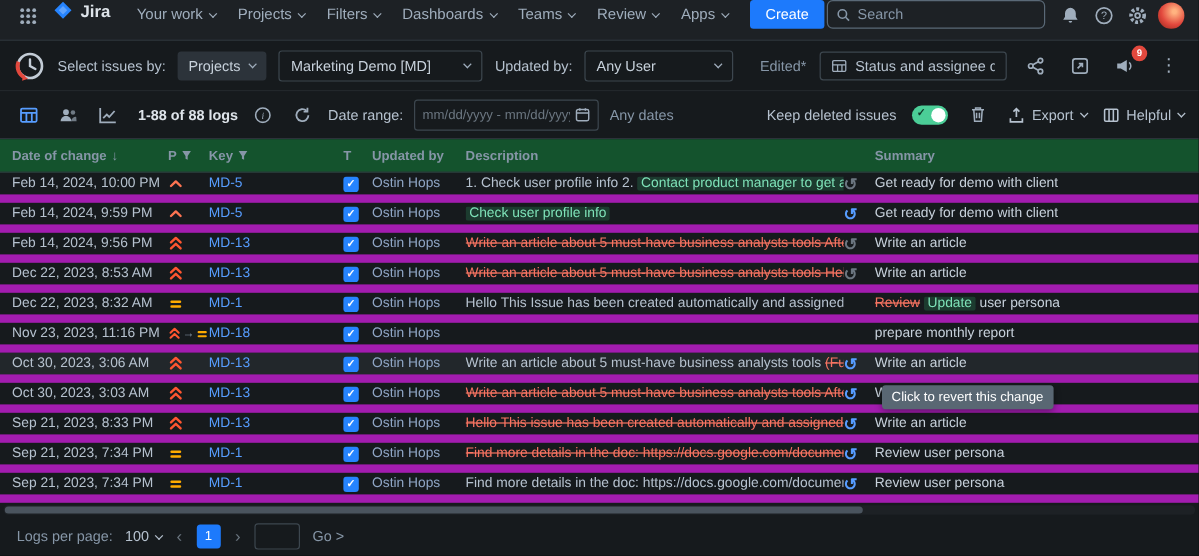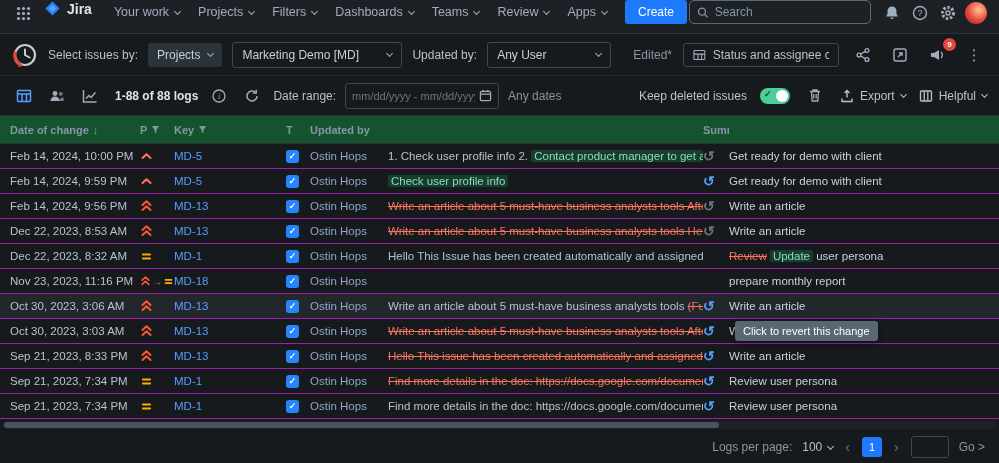--- a/index.html
+++ b/index.html
@@ -48,41 +48,41 @@
 .toggle{width:30px;height:16px;background:#4bce97;border-radius:9px;position:relative;display:inline-block;flex:none;cursor:pointer}
 .toggle .knob{position:absolute;right:2px;top:2px;width:12px;height:12px;border-radius:50%;background:#fff}
 .toggle .tick{position:absolute;left:4px;top:1px;color:#113b2b;font-size:9px;font-weight:bold}
 .tb-btn{display:flex;align-items:center;gap:6px;color:#b6c2cf;white-space:nowrap;cursor:pointer}
 
 
 .thead,.tr{display:grid;grid-template-columns:130px 34px 112px 24px 78px 1fr 26px 270px;align-items:center;padding-left:10px}
 .thead{height:28px;background:#14532d;border-bottom:1px solid #2c333a;color:#8696a7;font-size:11px;font-weight:bold}
 .th{display:flex;align-items:center;gap:4px;overflow:hidden;white-space:nowrap}
 .sort-arrow{color:#8696a7;font-weight:normal}
-.tr{height:25px;border-bottom:1px solid #a21caf;font-size:11.5px;color:#b6c2cf}
+.tr{height:25px;border-bottom:7px solid #a21caf;font-size:11.5px;color:#b6c2cf}
 .tr.hl{background:#22272b}
 .td{white-space:nowrap;overflow:hidden}
 .c-p{overflow:visible;display:flex;align-items:center}
 .key-link{color:#579dff;cursor:pointer}
 .task-icon{width:13px;height:13px;background:#2684ff;border-radius:3px;color:#fff;font-size:9px;display:inline-flex;align-items:center;justify-content:center;font-weight:bold}
 .c-user{color:#8fa6c5}
 .c-desc{padding-right:6px}
 .c-sum{padding-right:20px;color:#c7d1db}
 .seg-added{color:#7ee2b8;background:#1c3b2f;border-radius:2px;padding:0 3px}
 .seg-removed{color:#f87462;text-decoration:line-through}
 .revert{font-size:14px;font-weight:bold;cursor:pointer;line-height:1}
 .revert.blue{color:#579dff}
 .revert.gray{color:#6b7680}
 .prio-arrow{color:#8696a7;font-size:10px;margin:0 1px}
 
 
 .hscroll{height:12px;display:flex;align-items:center;padding:0 3px}
 .hscroll .track{width:100%;height:8px;background:#1d2125;border-radius:4px;position:relative}
 .hscroll .thumb{position:absolute;left:1px;top:1px;height:6px;width:72%;background:#4a545e;border-radius:3px;cursor:grab}
-.pagination{height:32px;display:flex;align-items:center;justify-content:flex-end;gap:10px;padding:0 14px;color:#8696a7;font-size:12px}
+.pagination{height:32px;display:flex;align-items:center;gap:10px;padding:0 14px;color:#8696a7;font-size:12px}
 .psize{display:flex;align-items:center;gap:6px;color:#b6c2cf;cursor:pointer}
 .pg-arrow{color:#6b7680;font-size:14px;padding:0 2px;cursor:pointer}
 .pg-current{width:20px;height:20px;background:#1d7afc;color:#fff;border-radius:3px;display:flex;align-items:center;justify-content:center;font-size:11px;cursor:pointer}
 .pg-input{width:38px;height:22px;background:#161a1d;border:1px solid #3d474f;border-radius:3px;color:#b6c2cf;font-family:inherit;padding:0 4px;outline:none}
 .go-btn{color:#8696a7;cursor:pointer;white-space:nowrap}
 .tooltip{position:absolute;left:735px;top:321px;background:#596773;color:#fff;font-size:11px;padding:4px 8px;border-radius:3px;z-index:10;white-space:nowrap;box-shadow:0 2px 6px rgba(0,0,0,.4)}
 </style>
 </head>
 <body>
 
@@ -319,20 +319,23 @@
         <svg width="9" height="9" viewBox="0 0 10 10">
           <path d="M1 1 h8 L6 5.5 V9 L4 8 V5.5 Z" fill="#8696a7"></path>
         </svg>
       </div>
     <div class="th">
         <span>T</span>
       </div>
     <div class="th">
         <span>Updated by</span>
       </div>
+    <div class="th">
+        <span>Description</span>
+      </div>
     <div class="th"></div>
     <div class="th">
         <span>Summary</span>
       </div>
   </div>
   <div id="tbody">
       <div class="tr">
         <div class="td">Feb 14, 2024, 10:00 PM</div>
         <div class="td c-p">
           <svg width="13" height="13" viewBox="0 0 13 13">

